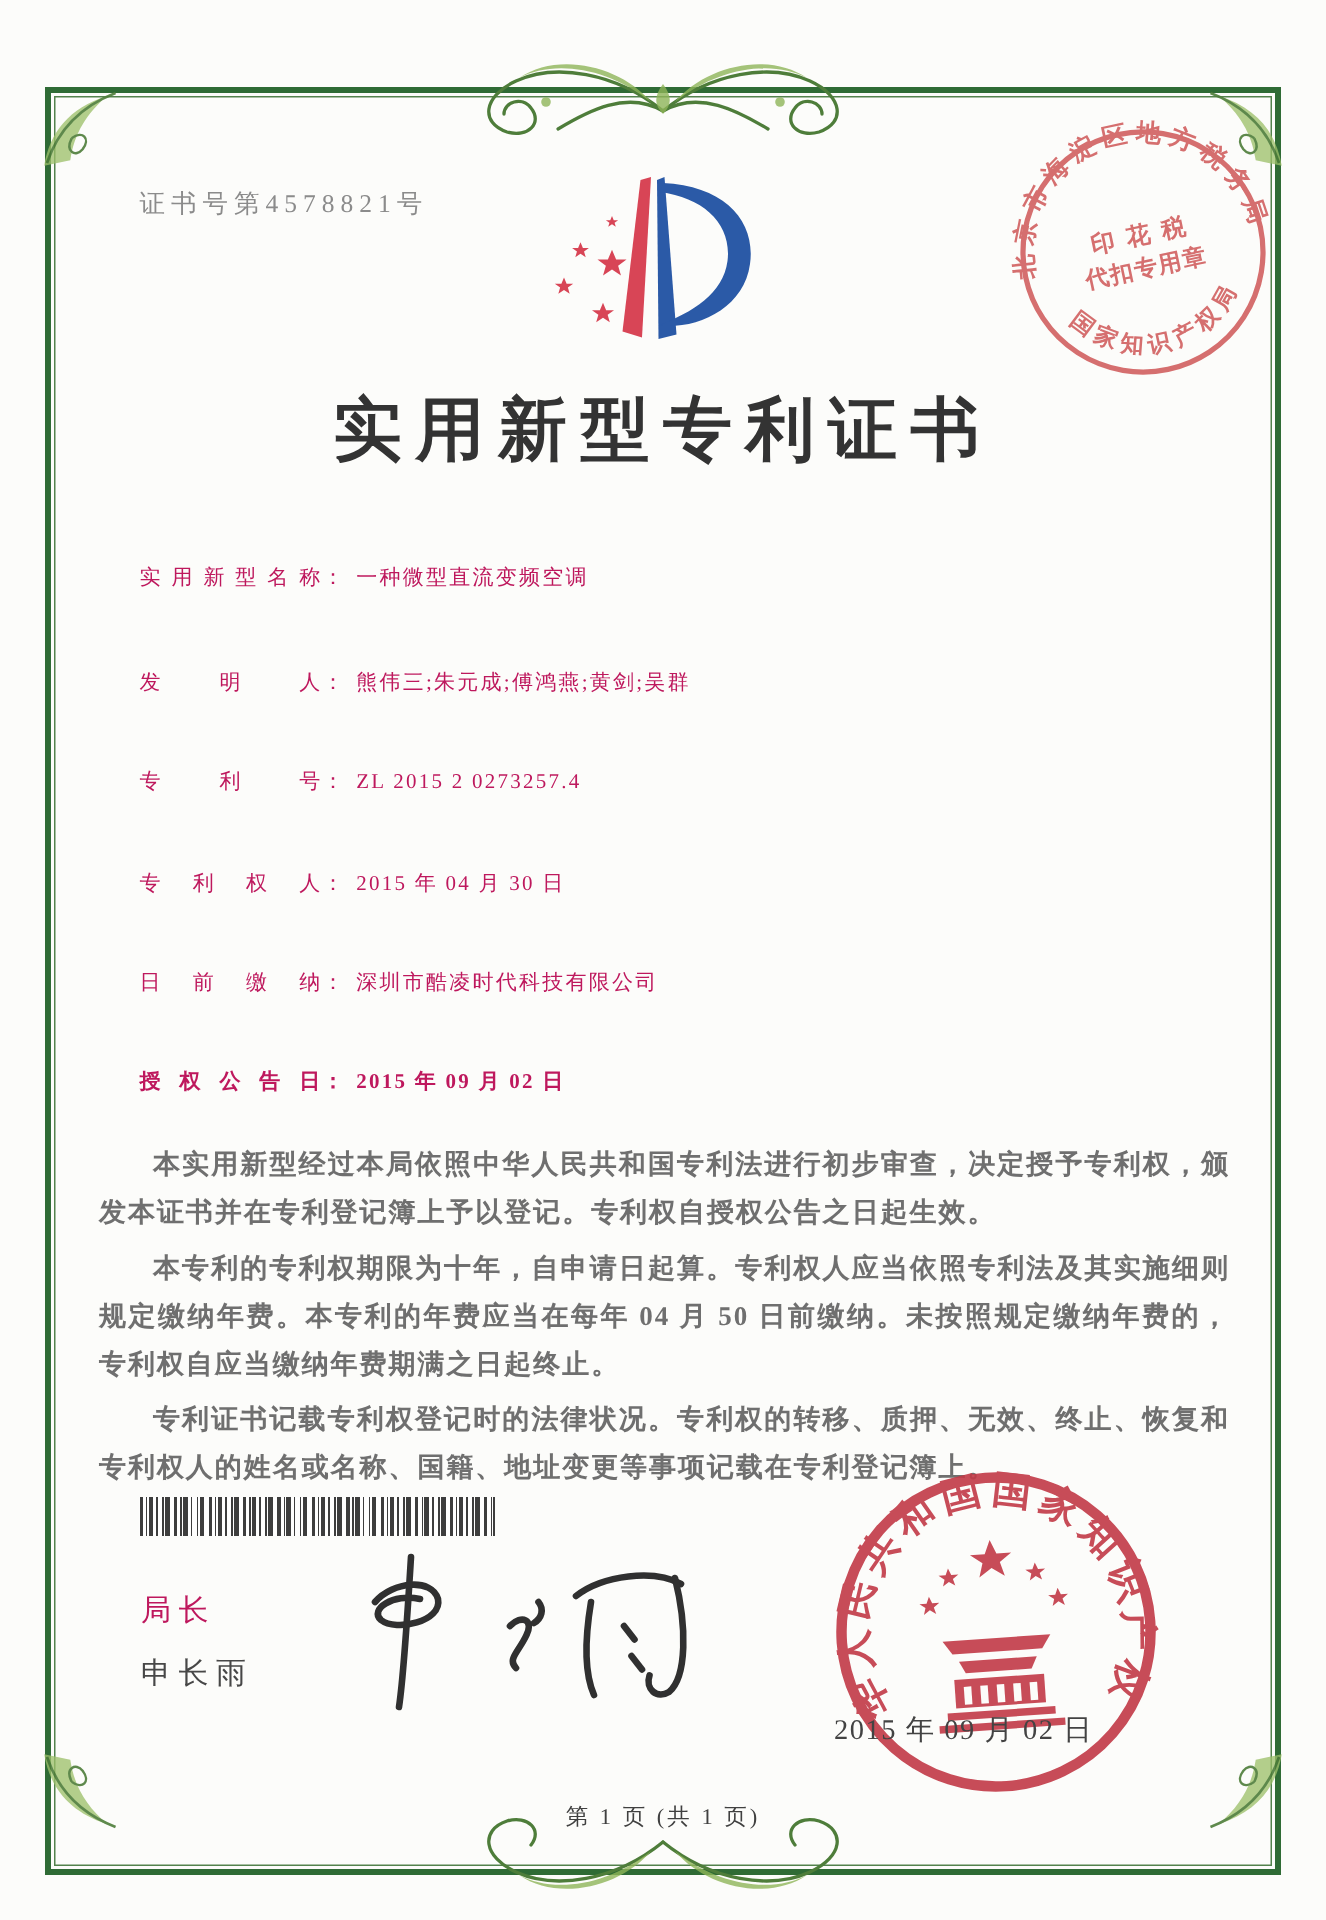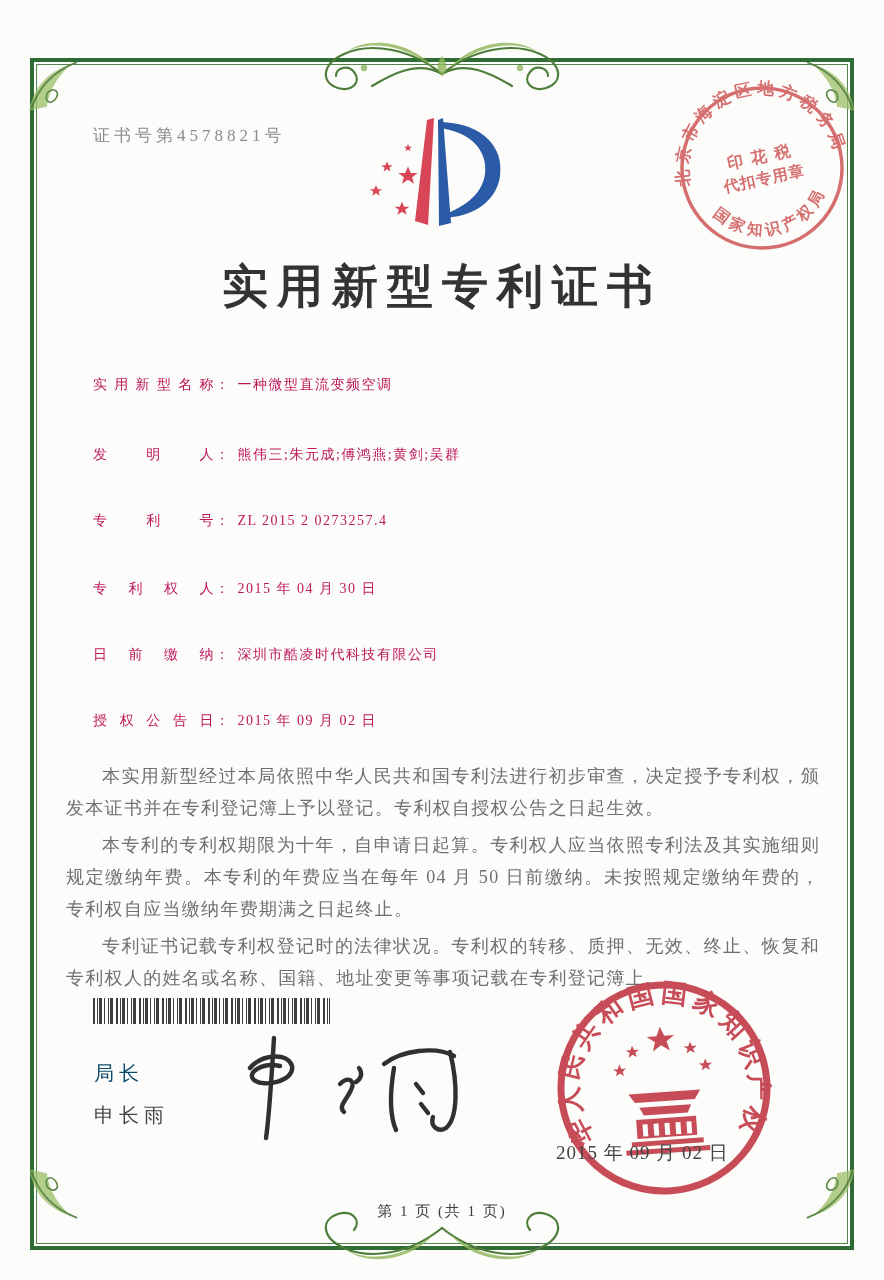--- a/index.html
+++ b/index.html
@@ -30,36 +30,36 @@
   .title{position:absolute;left:0;right:0;top:256px;text-align:center;
          font-size:46px;font-weight:700;letter-spacing:9px;color:#333;}
 
   
   .fields{position:absolute;left:93px;top:376px;width:720px;}
   .f-row{position:absolute;left:0;font-size:14px;color:#be185d;
          letter-spacing:1.5px;white-space:nowrap;}
   .f-label{display:inline-block;width:122px;text-align:justify;text-align-last:justify;}
   .f-colon{display:inline-block;}
   .f-value{display:inline-block;padding-left:7px;}
-  .r0{top:0;} .r1{top:70px;} .r2{top:136px;} .r3{top:204px;} .r4{top:270px;} .r5{top:336px;}
+  .r0{top:0;} .r1{top:70px;} .r2{top:136px;} .r3{top:204px;} .r4{top:270px;} .r5{top:336px;font-weight:bold;}
 
   
   .body-text{position:absolute;left:66px;top:760px;width:754px;}
   .body-text p{margin:0 0 5px 0;font-size:18px;line-height:32px;color:#6f6f6f;
-               letter-spacing:1.3px;text-indent:2em;text-align:justify;}
+               letter-spacing:1.3px;text-indent:2em;text-align:justify;font-weight:bold;}
 
   
   .barcode{position:absolute;left:93px;top:998px;width:237px;height:26px;
     background:repeating-linear-gradient(90deg,
       #1c1c1c 0 2px,#fff 2px 4px,#1c1c1c 4px 5px,#fff 5px 6px,
       #1c1c1c 6px 9px,#fff 9px 11px,#1c1c1c 11px 12px,#fff 12px 15px,
       #1c1c1c 15px 16px,#fff 16px 17px,#1c1c1c 17px 20px,#fff 20px 23px);
     opacity:.85;}
   .officer-title{position:absolute;left:94px;top:1060px;font-size:20px;
-                 letter-spacing:5px;color:#0c4a6e;}
+                 letter-spacing:5px;color:#be185d;}
   .officer-name{position:absolute;left:94px;top:1102px;font-size:20px;
                 letter-spacing:5px;color:#474747;}
   .signature{position:absolute;left:222px;top:1026px;}
   .seal-main{position:absolute;left:550px;top:974px;transform:rotate(-4deg);opacity:.9;}
   .seal-date{position:absolute;left:556px;top:1140px;font-size:19px;
              letter-spacing:1px;color:#434343;z-index:6;}
   .footer{position:absolute;left:0;right:0;top:1202px;text-align:center;
           font-size:15px;letter-spacing:2px;color:#404040;}
 </style>
 </head>

